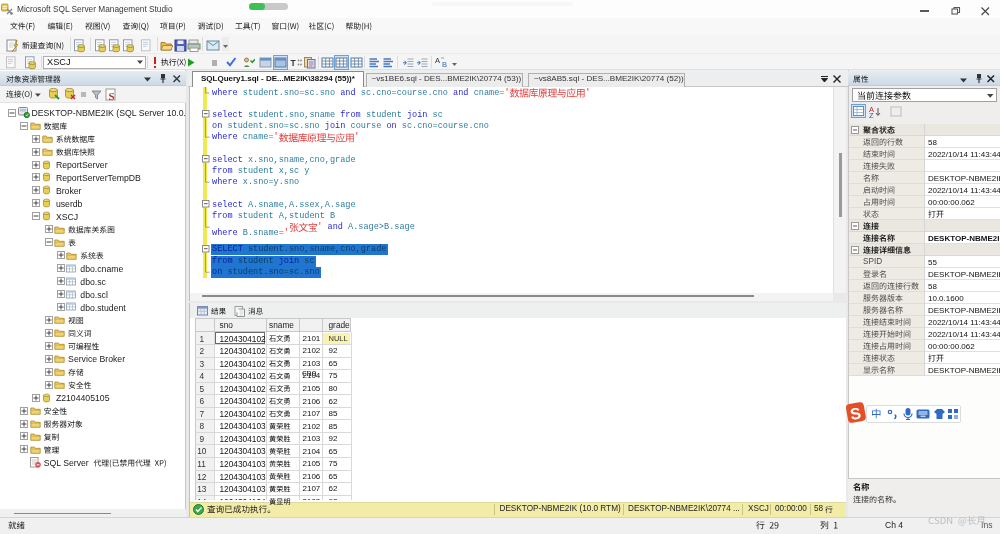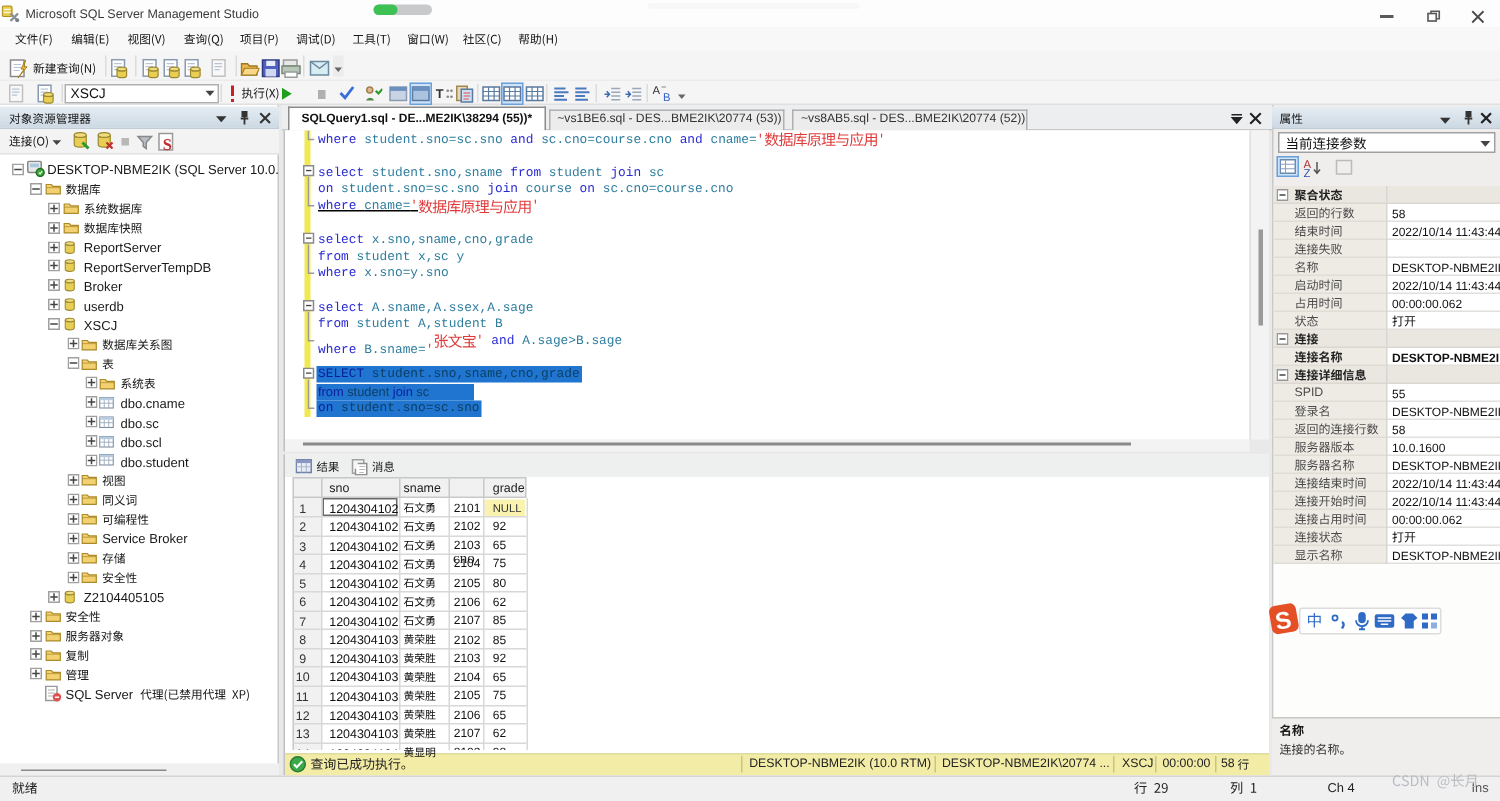--- a/index.html
+++ b/index.html
@@ -506,31 +506,31 @@
 <div style="position:absolute;left:189px;top:87px;width:1px;height:214px;background:#c0c0c0;"></div>
 <div style="position:absolute;left:190px;top:87px;width:643px;height:206px;background:#fff;"></div>
 <div style="position:absolute;left:202.5px;top:87px;width:4.5px;height:191px;background:#f0e952;"></div>
 <div style="position:absolute;left:210.5px;top:244.3px;width:177.42px;height:11.2px;background:#1f75d0;"></div>
 <div style="position:absolute;left:210.5px;top:255.5px;width:105.6px;height:11.2px;background:#1f75d0;"></div>
 <div style="position:absolute;left:210.5px;top:266.7px;width:110.73px;height:11.2px;background:#1f75d0;"></div>
 <div style="position:absolute;left:212px;top:87.5px;font-family:'Liberation Mono',monospace;font-size:8.55px;line-height:11.2px;white-space:pre;"><span style="color:#2929d4">where&nbsp;</span><span style="color:#2e7d9e">student.sno=sc.sno&nbsp;</span><span style="color:#2929d4">and&nbsp;</span><span style="color:#2e7d9e">sc.cno=course.cno&nbsp;</span><span style="color:#2929d4">and&nbsp;</span><span style="color:#2e7d9e">cname=</span><span style="color:#e03a3a">'</span></div>
 <div style="position:absolute;left:585.14px;top:87.5px;font-family:'Liberation Mono',monospace;font-size:8.55px;line-height:11.2px;white-space:pre;"><span style="color:#e03a3a">'</span></div>
 <div style="position:absolute;left:212px;top:109.9px;font-family:'Liberation Mono',monospace;font-size:8.55px;line-height:11.2px;white-space:pre;"><span style="color:#2929d4">select&nbsp;</span><span style="color:#2e7d9e">student.sno,sname&nbsp;</span><span style="color:#2929d4">from&nbsp;</span><span style="color:#2e7d9e">student&nbsp;</span><span style="color:#2929d4">join&nbsp;</span><span style="color:#2e7d9e">sc</span></div>
 <div style="position:absolute;left:212px;top:121.1px;font-family:'Liberation Mono',monospace;font-size:8.55px;line-height:11.2px;white-space:pre;"><span style="color:#2929d4">on&nbsp;</span><span style="color:#2e7d9e">student.sno=sc.sno&nbsp;</span><span style="color:#2929d4">join&nbsp;</span><span style="color:#2e7d9e">course&nbsp;</span><span style="color:#2929d4">on&nbsp;</span><span style="color:#2e7d9e">sc.cno=course.cno</span></div>
-<div style="position:absolute;left:212px;top:132.3px;font-family:'Liberation Mono',monospace;font-size:8.55px;line-height:11.2px;white-space:pre;text-decoration:underline;"><span style="color:#2929d4">where&nbsp;</span><span style="color:#2e7d9e">cname=</span><span style="color:#e03a3a">'</span></div>
+<div style="position:absolute;left:212px;top:132.3px;font-family:'Liberation Mono',monospace;font-size:8.55px;line-height:11.2px;white-space:pre;"><span style="color:#2929d4">where&nbsp;</span><span style="color:#2e7d9e">cname=</span><span style="color:#e03a3a">'</span></div>
 <div style="position:absolute;left:354.29px;top:132.3px;font-family:'Liberation Mono',monospace;font-size:8.55px;line-height:11.2px;white-space:pre;"><span style="color:#e03a3a">'</span></div>
 <div style="position:absolute;left:212px;top:154.7px;font-family:'Liberation Mono',monospace;font-size:8.55px;line-height:11.2px;white-space:pre;"><span style="color:#2929d4">select&nbsp;</span><span style="color:#2e7d9e">x.sno,sname,cno,grade</span></div>
 <div style="position:absolute;left:212px;top:165.9px;font-family:'Liberation Mono',monospace;font-size:8.55px;line-height:11.2px;white-space:pre;"><span style="color:#2929d4">from&nbsp;</span><span style="color:#2e7d9e">student&nbsp;x,sc&nbsp;y</span></div>
 <div style="position:absolute;left:212px;top:177.1px;font-family:'Liberation Mono',monospace;font-size:8.55px;line-height:11.2px;white-space:pre;"><span style="color:#2929d4">where&nbsp;</span><span style="color:#2e7d9e">x.sno=y.sno</span></div>
 <div style="position:absolute;left:212px;top:199.5px;font-family:'Liberation Mono',monospace;font-size:8.55px;line-height:11.2px;white-space:pre;"><span style="color:#2929d4">select&nbsp;</span><span style="color:#2e7d9e">A.sname,A.ssex,A.sage</span></div>
 <div style="position:absolute;left:212px;top:210.7px;font-family:'Liberation Mono',monospace;font-size:8.55px;line-height:11.2px;white-space:pre;"><span style="color:#2929d4">from&nbsp;</span><span style="color:#2e7d9e">student&nbsp;A,student&nbsp;B</span></div>
 <div style="position:absolute;left:212px;top:228px;font-family:'Liberation Mono',monospace;font-size:8.55px;line-height:11.2px;white-space:pre;"><span style="color:#2929d4">where&nbsp;</span><span style="color:#2e7d9e">B.sname=</span><span style="color:#e03a3a">'</span></div>
 <div style="position:absolute;left:317.3px;top:221.9px;font-family:'Liberation Mono',monospace;font-size:8.55px;line-height:11.2px;white-space:pre;"><span style="color:#e03a3a">'</span><span style="color:#2929d4">&nbsp;and&nbsp;</span><span style="color:#2e7d9e">A.sage&gt;B.sage</span></div>
 <div style="position:absolute;left:212px;top:244.3px;font-family:'Liberation Mono',monospace;font-size:8.55px;line-height:11.2px;white-space:pre;"><span style="color:#0a1e9e">SELECT&nbsp;</span><span style="color:#0c3f66">student.sno,sname,cno,grade</span></div>
-<div style="position:absolute;left:212px;top:255.5px;font-family:Liberation Sans, sans-serif;font-size:8.55px;line-height:11.2px;white-space:pre;"><span style="color:#0a1e9e">from&nbsp;</span><span style="color:#0c3f66">student&nbsp;</span><span style="color:#0a1e9e">join&nbsp;</span><span style="color:#0c3f66">sc</span></div>
+<div style="position:absolute;left:212px;top:255.5px;font-family:Liberation Mono, monospace;font-size:8.55px;line-height:11.2px;white-space:pre;"><span style="color:#0a1e9e">from&nbsp;</span><span style="color:#0c3f66">student&nbsp;</span><span style="color:#0a1e9e">join&nbsp;</span><span style="color:#0c3f66">sc</span></div>
 <div style="position:absolute;left:212px;top:266.7px;font-family:'Liberation Mono',monospace;font-size:8.55px;line-height:11.2px;white-space:pre;"><span style="color:#0a1e9e">on&nbsp;</span><span style="color:#0c3f66">student.sno=sc.sno</span></div>
 <svg style="position:absolute;left:205.2px;top:87px" width="7" height="9">
     <path d="M0.5 0 V6 h4" stroke="#9a9a9a" fill="none"></path>
   </svg>
 <svg style="position:absolute;left:202.3px;top:110.4px" width="8" height="8">
     <rect x="0.5" y="0.5" width="6.5" height="6.5" fill="#fff" stroke="#8a8a8a"></rect>
     <path d="M2 3.7h3.6" stroke="#444" stroke-width="0.9"></path>
   </svg>
 <svg style="position:absolute;left:205.2px;top:118.1px" width="7" height="21.2">
     <path d="M0.5 0 V19.2 h4" stroke="#9a9a9a" fill="none"></path>

